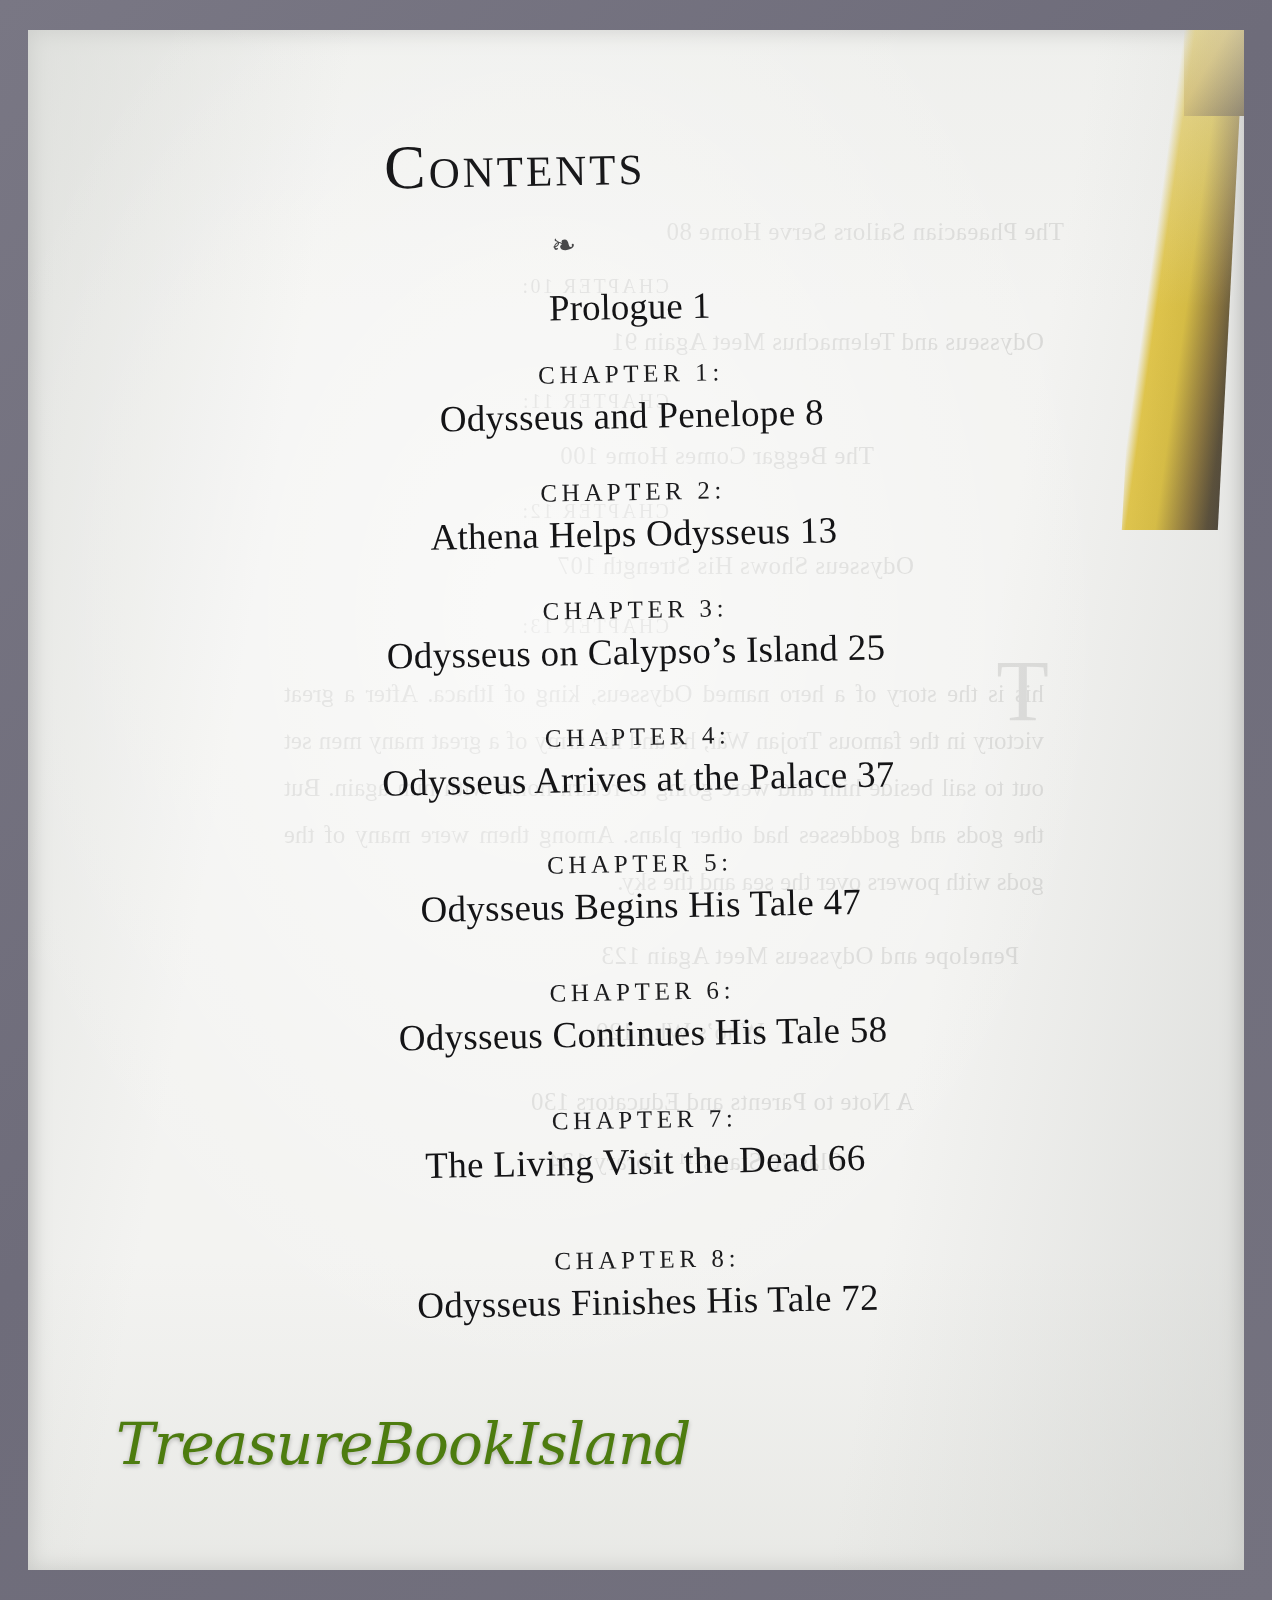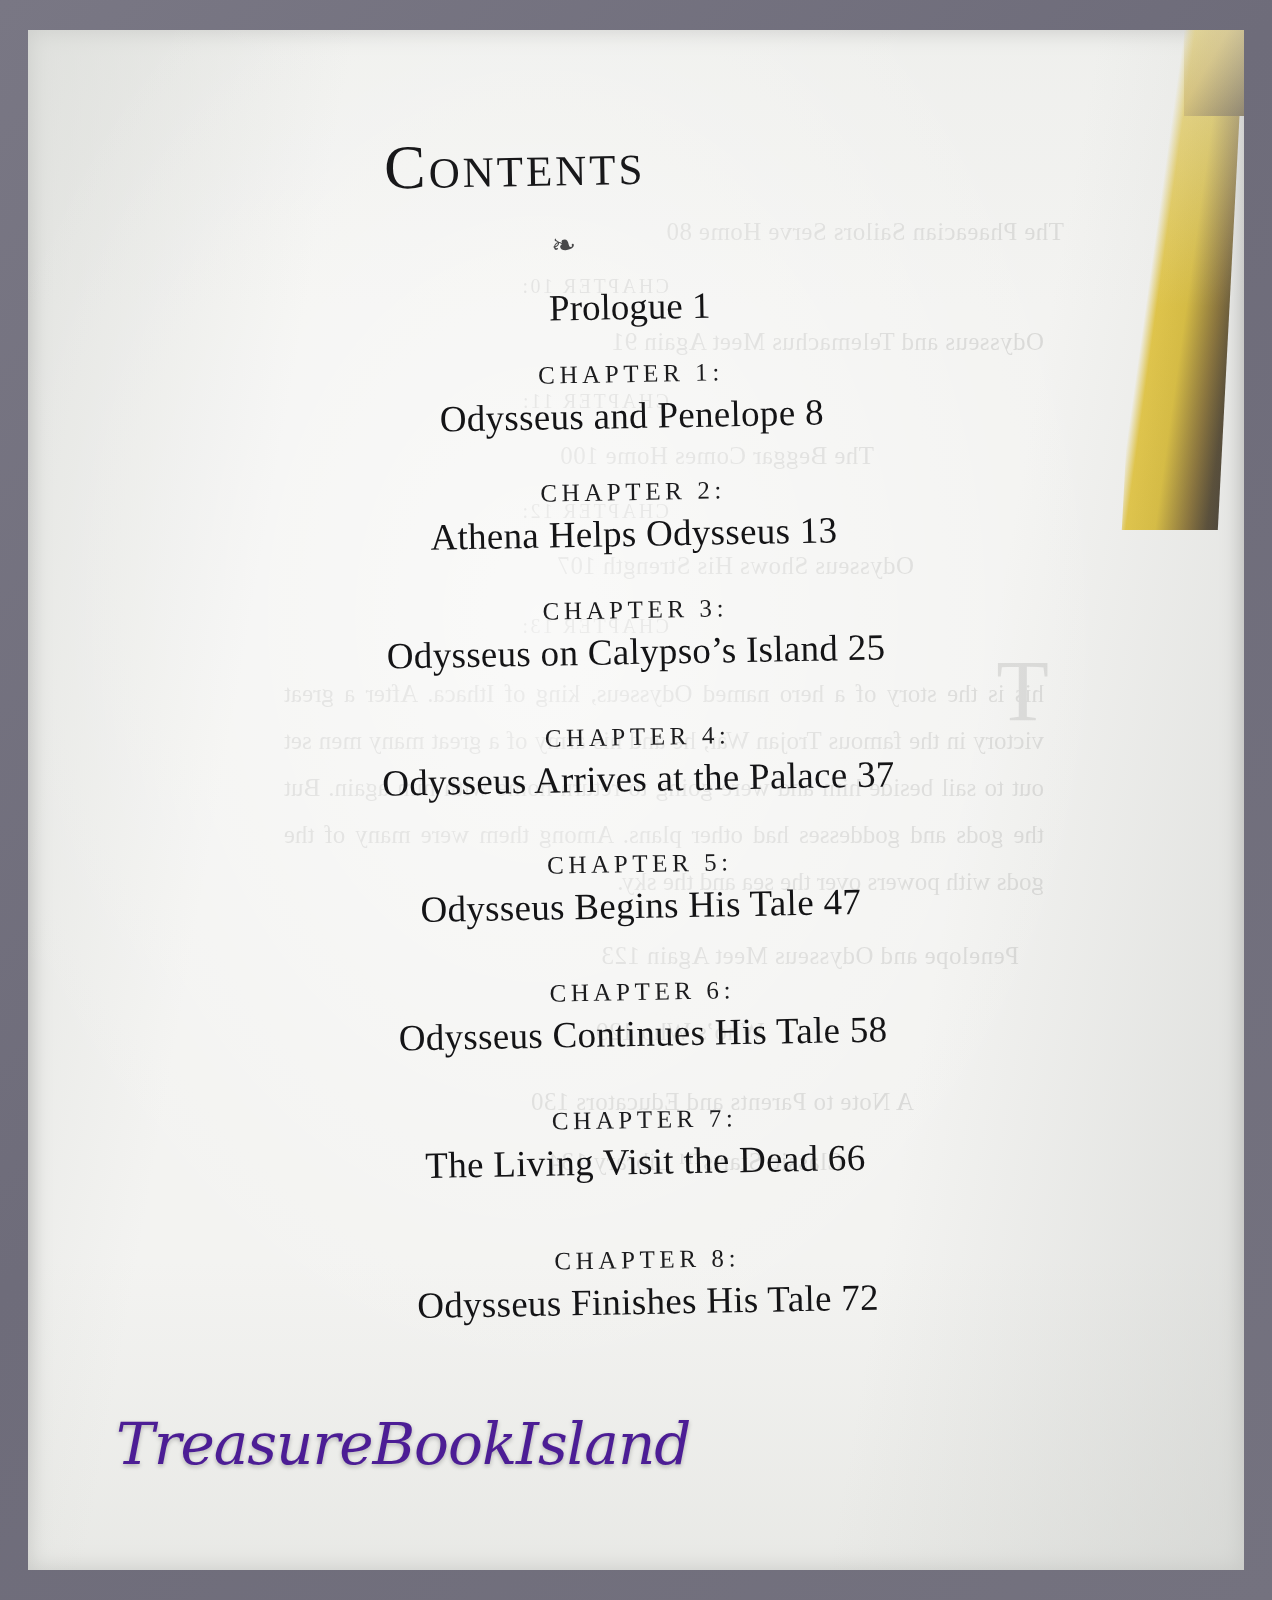--- a/index.html
+++ b/index.html
@@ -160,21 +160,21 @@
   }
 
   
   #watermark {
     position: absolute;
     left: 88px;
     top: 1380px;
     font-family: "DejaVu Serif", serif;
     font-style: italic;
     font-size: 58px;
-    color: #4c1d95;
+    color: #4d7c0f;
     text-shadow: 0 2px 4px rgba(0,0,0,0.25);
     letter-spacing: -1px;
     z-index: 20;
   }
 </style>
 </head>
 <body>
 
 <div id="photo">
 

